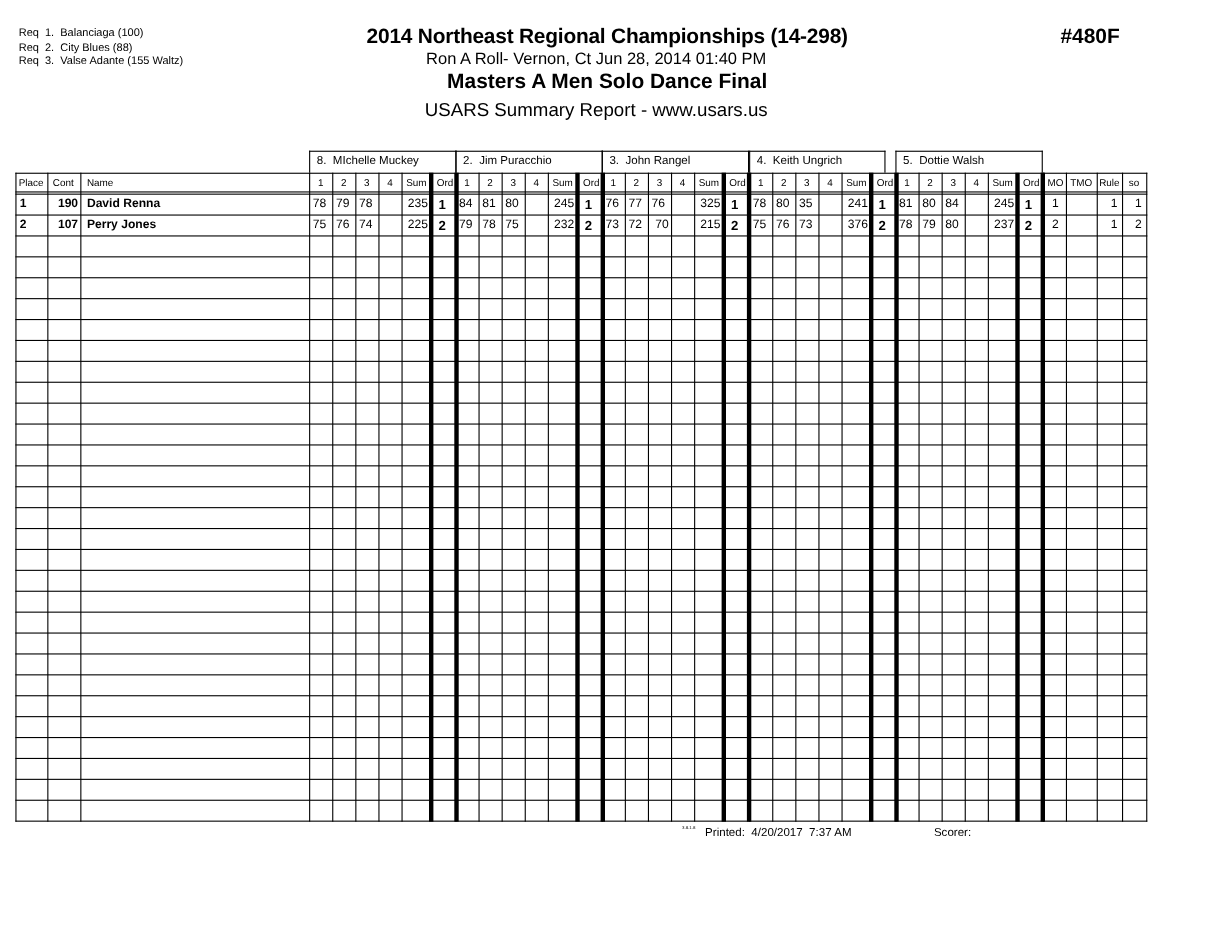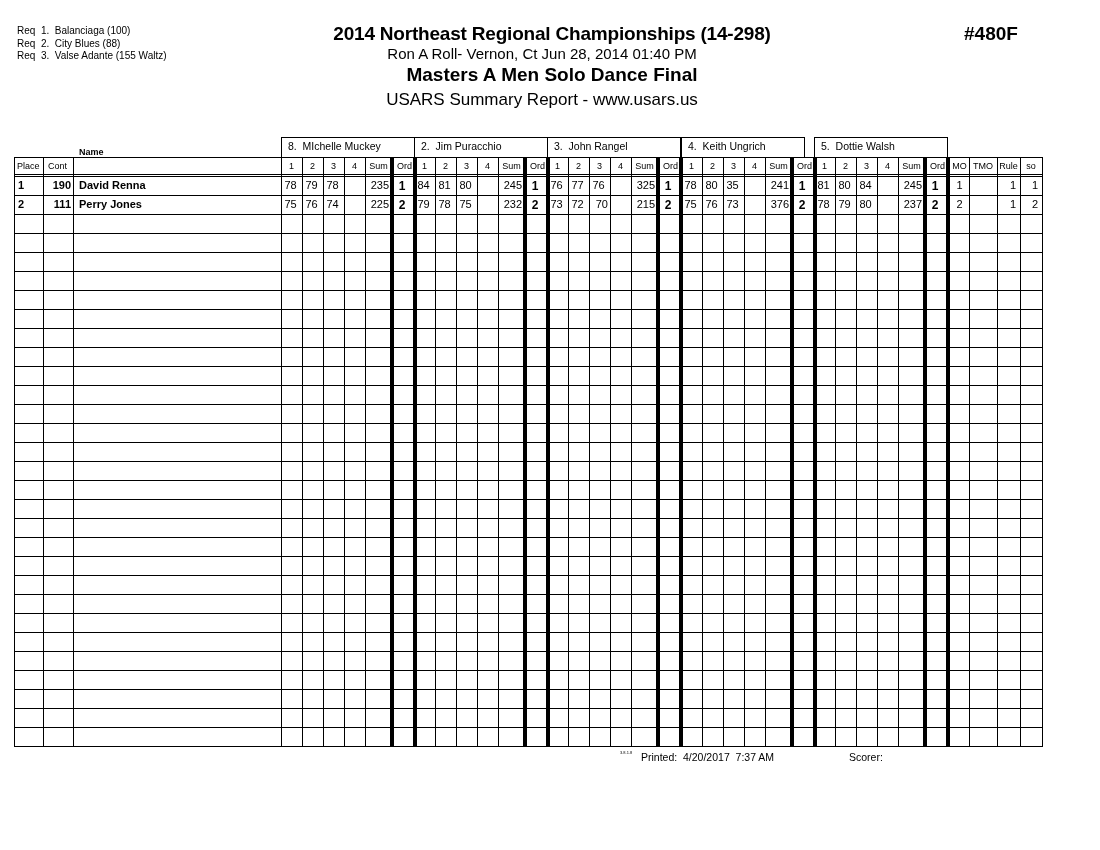--- a/index.html
+++ b/index.html
@@ -117,21 +117,21 @@
     <div class="vthick" style="left: 523px; top: 157px; height: 590px;"></div>
     <div class="vthick" style="left: 546px; top: 157px; height: 590px;"></div>
     <div class="vthick" style="left: 656px; top: 157px; height: 590px;"></div>
     <div class="vthick" style="left: 679px; top: 157px; height: 590px;"></div>
     <div class="vthick" style="left: 790px; top: 157px; height: 590px;"></div>
     <div class="vthick" style="left: 813px; top: 157px; height: 590px;"></div>
     <div class="vthick" style="left: 923px; top: 157px; height: 590px;"></div>
     <div class="vthick" style="left: 946px; top: 157px; height: 590px;"></div>
     <div class="txt" style="left: 17px; top: 161px;">Place</div>
     <div class="txt" style="left: 48px; top: 161px;">Cont</div>
-    <div class="txt" style="left: 79px; top: 147px; font-weight: bold;">Name</div>
+    <div class="txt" style="left: 79px; top: 161px;">Name</div>
     <div class="txt" style="left: 281px; top: 161px; width: 21px; text-align: center;">1</div>
     <div class="txt" style="left: 302px; top: 161px; width: 21px; text-align: center;">2</div>
     <div class="txt" style="left: 323px; top: 161px; width: 21px; text-align: center;">3</div>
     <div class="txt" style="left: 344px; top: 161px; width: 21px; text-align: center;">4</div>
     <div class="txt" style="left: 365px; top: 161px; width: 27px; text-align: center;">Sum</div>
     <div class="txt" style="left: 395px; top: 161px; width: 19px; text-align: center;">Ord</div>
     <div class="txt" style="left: 414px; top: 161px; width: 21px; text-align: center;">1</div>
     <div class="txt" style="left: 435px; top: 161px; width: 21px; text-align: center;">2</div>
     <div class="txt" style="left: 456px; top: 161px; width: 21px; text-align: center;">3</div>
     <div class="txt" style="left: 477px; top: 161px; width: 21px; text-align: center;">4</div>
@@ -190,21 +190,21 @@
     <div class="num" style="left: 835px; width: 19px; top: 179px; text-align: center;">80</div>
     <div class="num" style="left: 856px; width: 19px; top: 179px; text-align: center;">84</div>
     <div class="num" style="left: 877px; width: 19px; top: 179px; text-align: center;"></div>
     <div class="num" style="left: 898px; width: 24px; top: 179px;">245</div>
     <div class="num bold" style="left: 927px; width: 16px; top: 179px; font-size: 12px; text-align: center;">1</div>
     <div class="num" style="left: 950px; width: 19px; top: 179px; text-align: center;">1</div>
     <div class="num" style="left: 969px; width: 28px; top: 179px; text-align: center;"></div>
     <div class="num" style="left: 997px; width: 19px; top: 179px; text-align: right;">1</div>
     <div class="num" style="left: 1020px; width: 18px; top: 179px; text-align: right;">1</div>
     <div class="num bold" style="left: 18px; top: 198px; text-align: left;">2</div>
-    <div class="num bold" style="left: 43px; width: 28px; top: 198px;">111</div>
+    <div class="num bold" style="left: 43px; width: 28px; top: 198px;">107</div>
     <div class="num bold" style="left: 79px; top: 198px; text-align: right;">Perry Jones</div>
     <div class="num" style="left: 281px; width: 19px; top: 198px; text-align: center;">75</div>
     <div class="num" style="left: 302px; width: 19px; top: 198px; text-align: center;">76</div>
     <div class="num" style="left: 323px; width: 19px; top: 198px; text-align: center;">74</div>
     <div class="num" style="left: 344px; width: 19px; top: 198px; text-align: center;"></div>
     <div class="num" style="left: 365px; width: 24px; top: 198px;">225</div>
     <div class="num bold" style="left: 394px; width: 16px; top: 198px; font-size: 12px; text-align: center;">2</div>
     <div class="num" style="left: 414px; width: 19px; top: 198px; text-align: center;">79</div>
     <div class="num" style="left: 435px; width: 19px; top: 198px; text-align: center;">78</div>
     <div class="num" style="left: 456px; width: 19px; top: 198px; text-align: center;">75</div>

